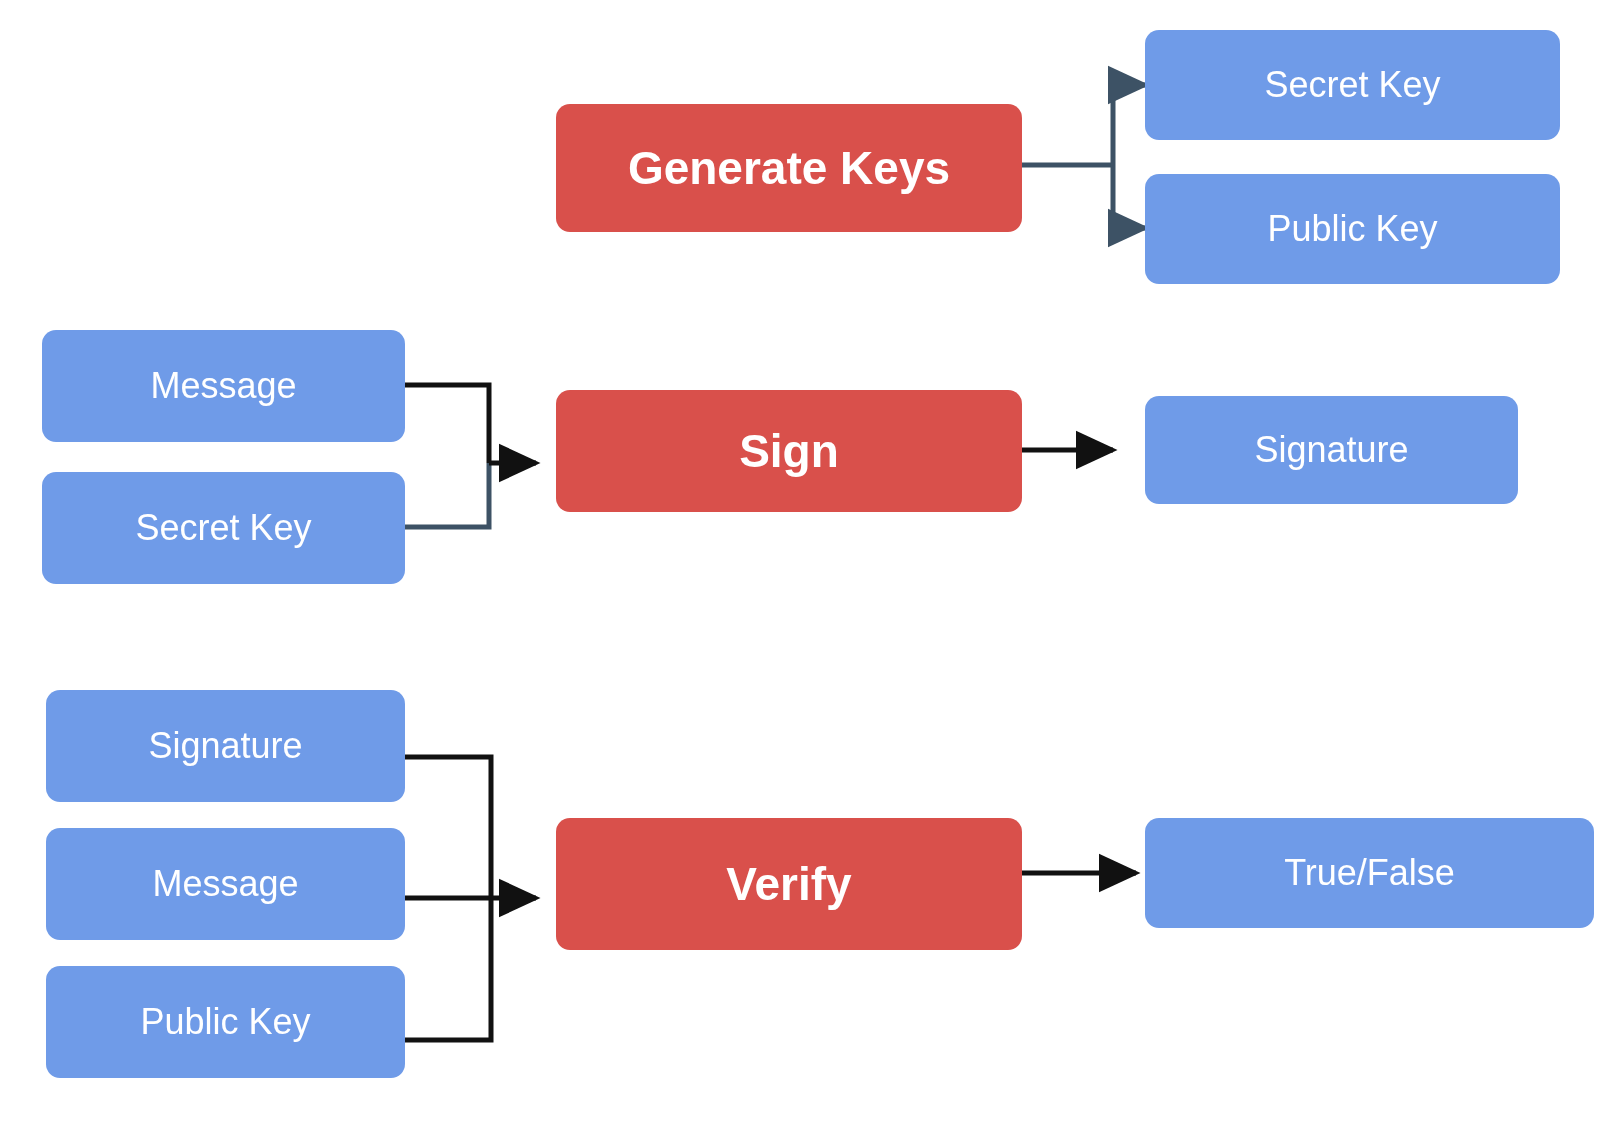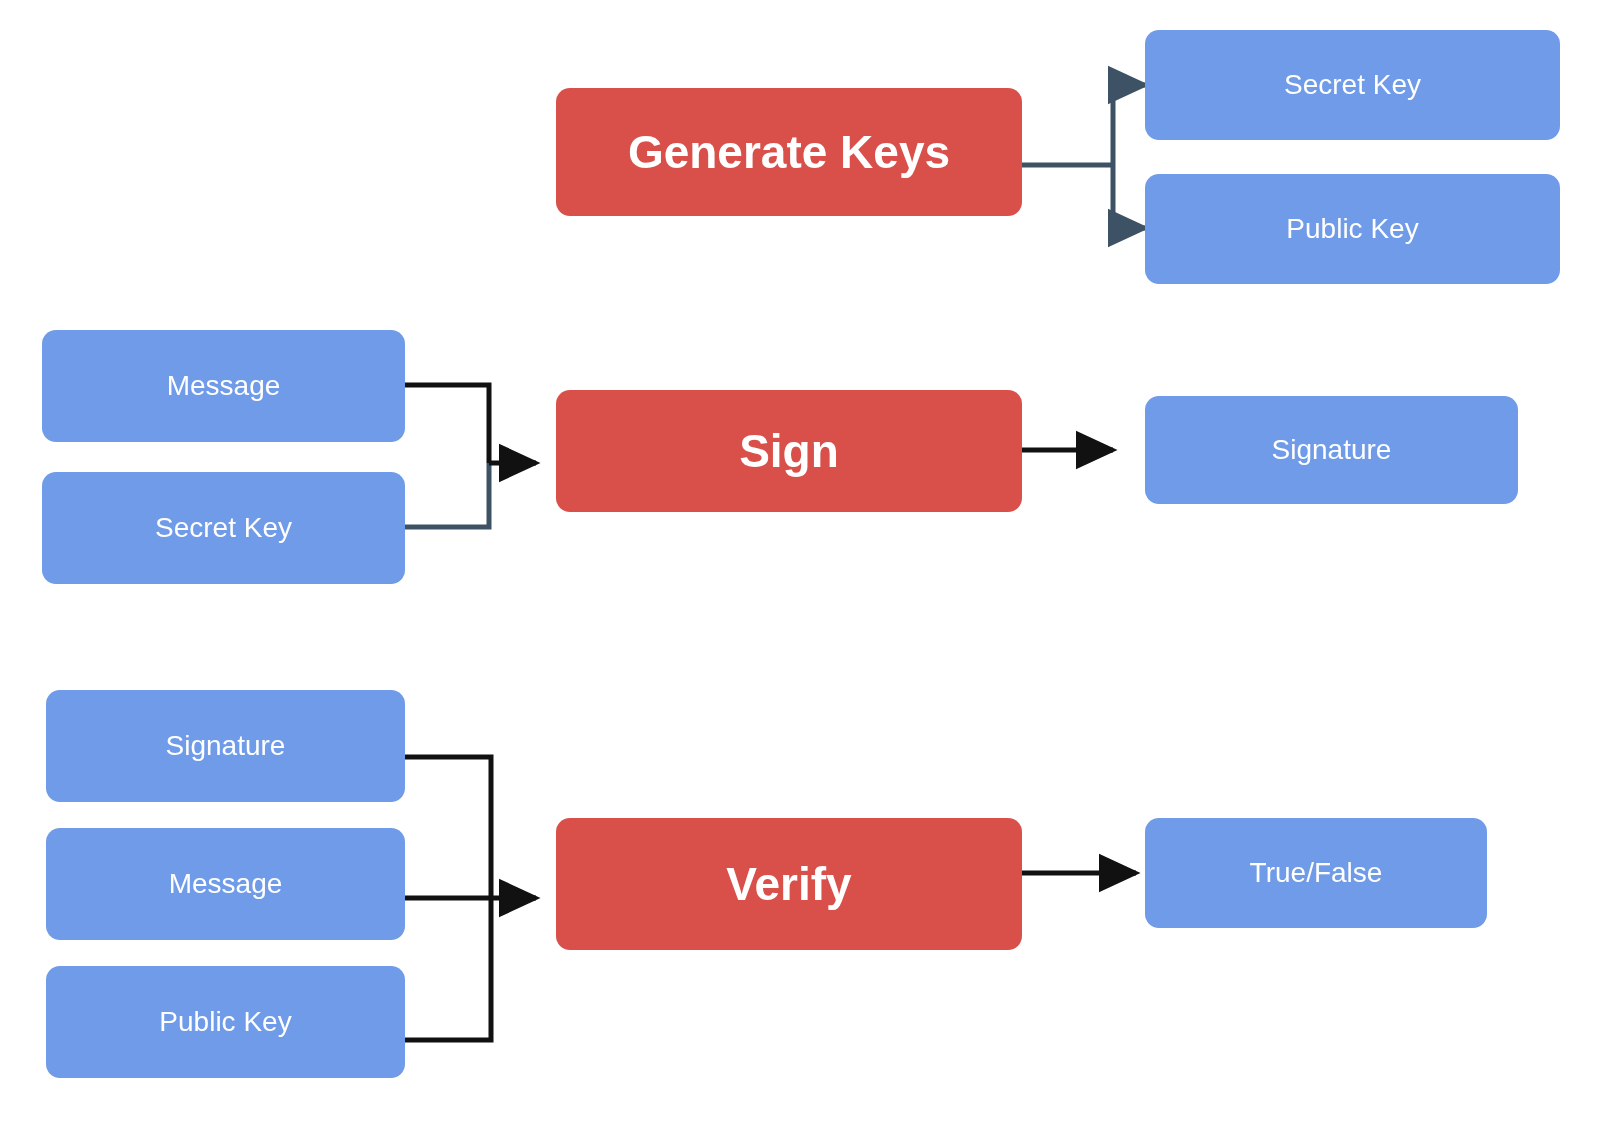--- a/index.html
+++ b/index.html
@@ -25,21 +25,21 @@
     justify-content: center;
     box-sizing: border-box;
     border-radius: 14px;
     color: #ffffff;
     text-align: center;
     line-height: 1.1;
     user-select: none;
   }
   .node.blue {
     background: #6f9be8;
-    font-size: 28px;
+    font-size: 36px;
     font-weight: 400;
   }
   .node.red {
     background: #d9504b;
     font-size: 42px;
     font-weight: bold;
   }
   .node.red.lg {
     font-size: 46px;
   }
@@ -85,21 +85,21 @@
     <path class="edge-slate" d="M405,527 L489,527 L489,463"></path>
     <path class="edge-black" d="M489,463 L536,463" marker-end="url(#arrow-black)"></path>
     <path class="edge-black" d="M1022,450 L1113,450" marker-end="url(#arrow-black)"></path>
 
     <path class="edge-black" d="M405,757 L491,757 L491,898"></path>
     <path class="edge-black" d="M405,1040 L491,1040 L491,898"></path>
     <path class="edge-black" d="M405,898 L536,898" marker-end="url(#arrow-black)"></path>
     <path class="edge-black" d="M1022,873 L1136,873" marker-end="url(#arrow-black)"></path>
   </svg>
 
-  <div class="node red lg" style="left:556px; top:88px; width:466px; height:128px;">
+  <div class="node red lg" style="left:556px; top:104px; width:466px; height:128px;">
     <span>Generate Keys</span>
   </div>
 
   <div class="node blue" style="left:1145px; top:30px; width:415px; height:110px;">
     <span>Secret Key</span>
   </div>
 
   <div class="node blue" style="left:1145px; top:174px; width:415px; height:110px;">
     <span>Public Key</span>
   </div>
@@ -129,17 +129,17 @@
   </div>
 
   <div class="node blue" style="left:46px; top:966px; width:359px; height:112px;">
     <span>Public Key</span>
   </div>
 
   <div class="node red lg" style="left:556px; top:818px; width:466px; height:132px;">
     <span>Verify</span>
   </div>
 
-  <div class="node blue" style="left:1145px; top:818px; width:342px; height:110px;">
+  <div class="node blue" style="left:1145px; top:818px; width:449px; height:110px;">
     <span>True/False</span>
   </div>
 
 </div>
 
 </body></html>

